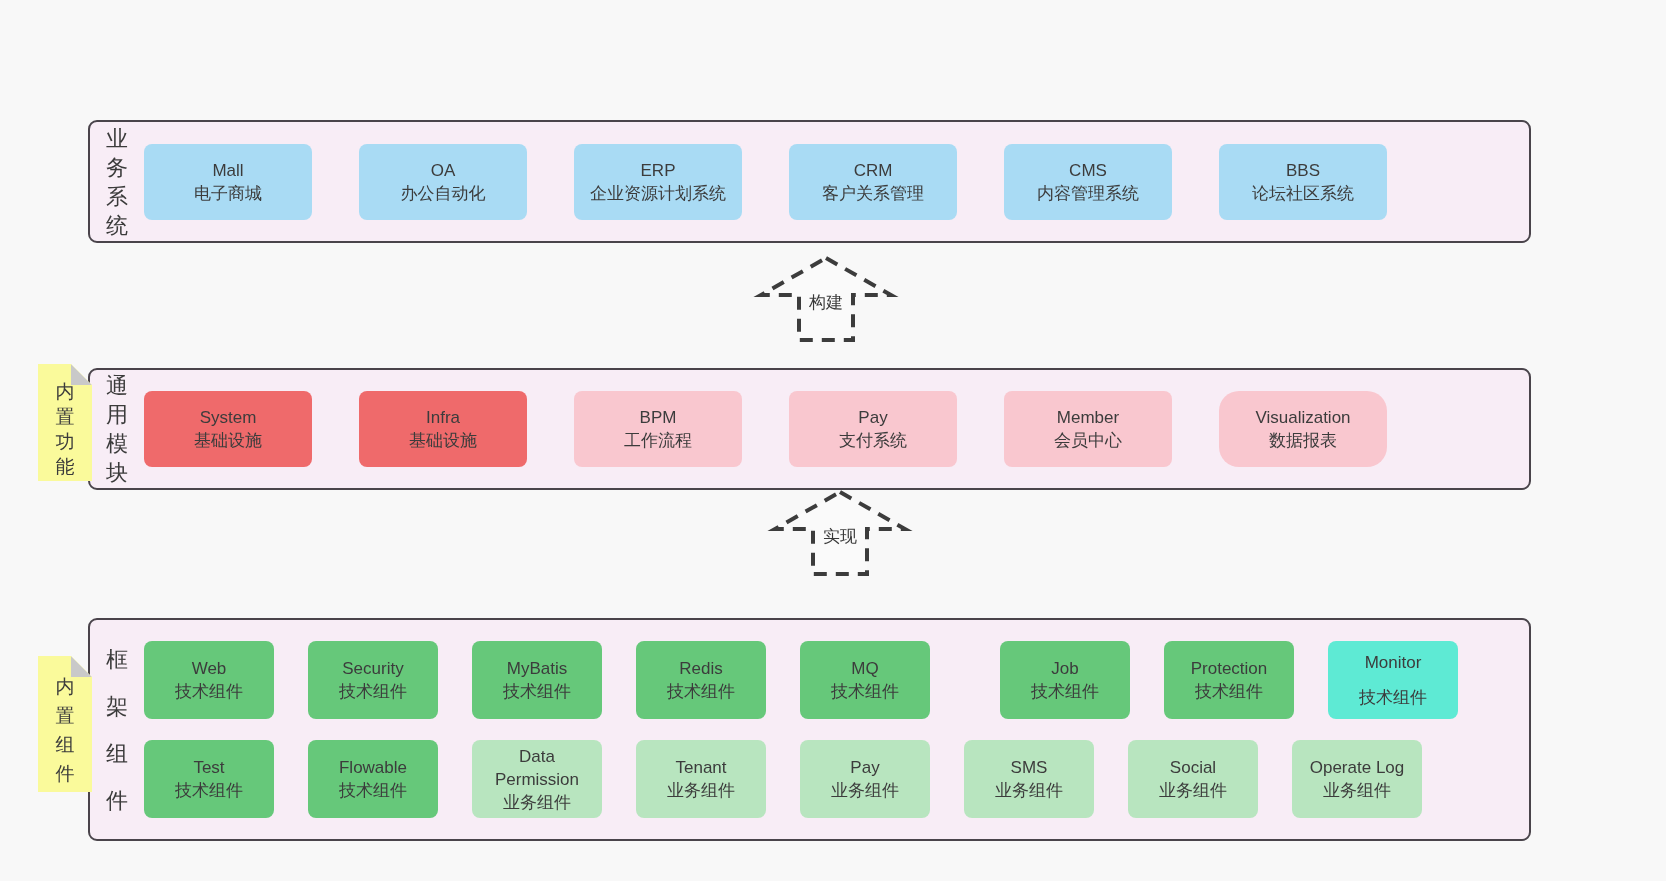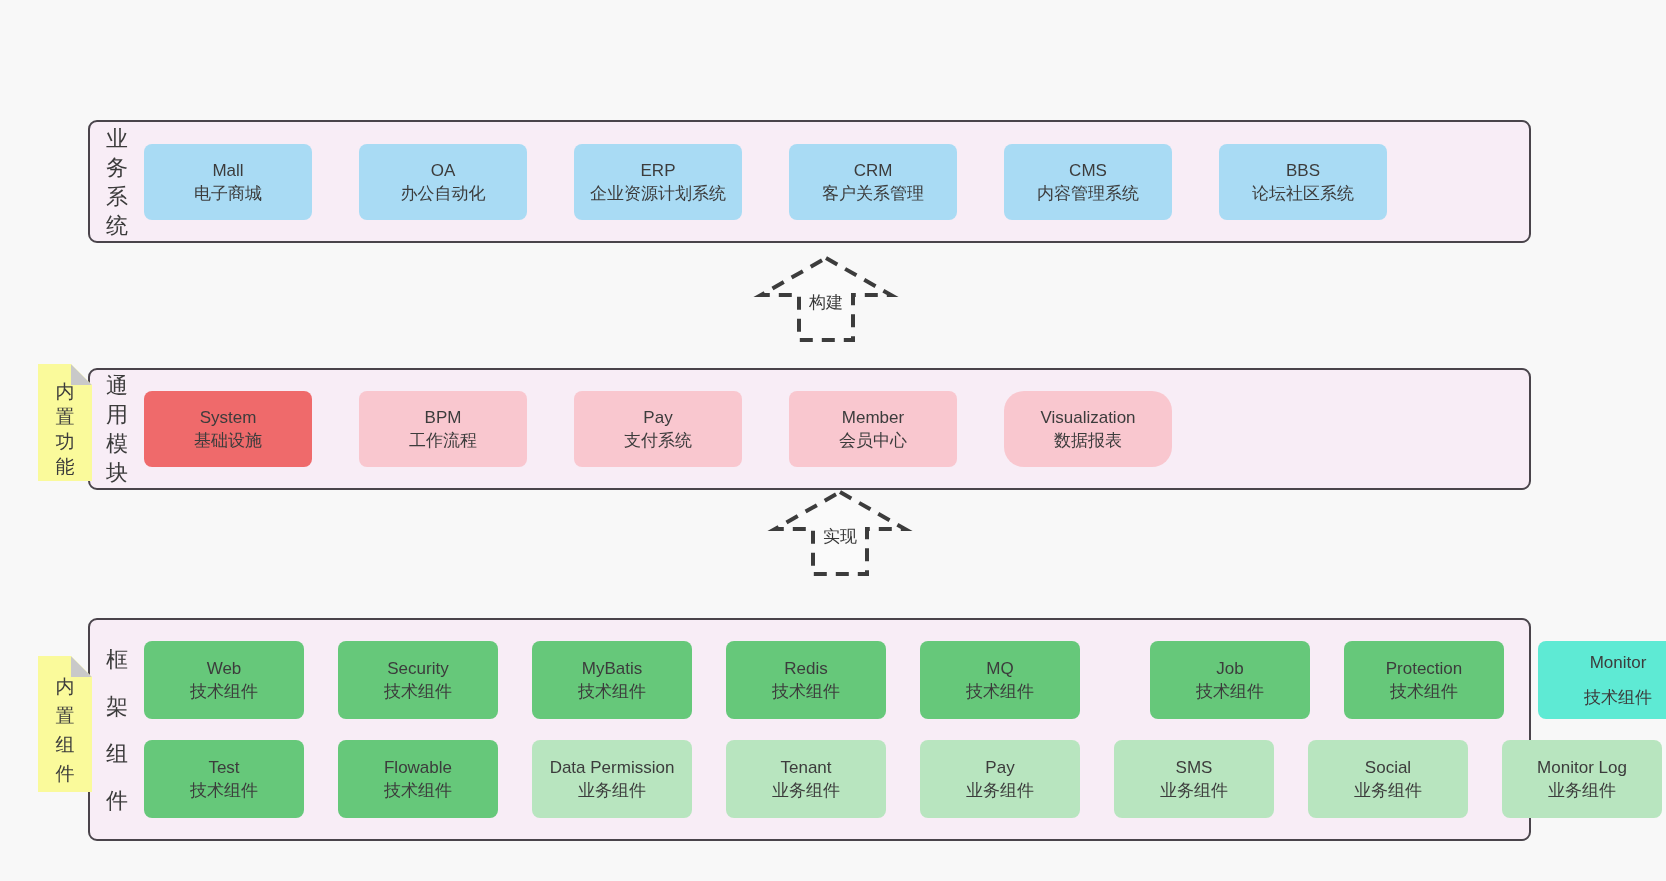--- a/index.html
+++ b/index.html
@@ -31,21 +31,21 @@
   .rows{flex:1;display:flex;flex-direction:column;justify-content:space-evenly;padding:0 10px 0 0;}
   .row{display:flex;gap:47px;}
   .panel-framework .row{gap:34px;}
 
   .box{
     border-radius:8px;display:flex;flex-direction:column;justify-content:center;
     align-items:center;text-align:center;font-size:17px;line-height:23px;color:#3c3c3c;
     box-sizing:border-box;padding:4px 6px;
   }
   .panel-business .box,.panel-common .box{width:168px;height:76px;flex:none;}
-  .panel-framework .box{width:160px;height:78px;flex:none;}
+  .panel-framework .box{width:130px;height:78px;flex:none;}
 
   
   .sticky-note{
     position:absolute;width:54px;z-index:1;
     clip-path:polygon(0 0, calc(100% - 21px) 0, 100% 21px, 100% 100%, 0 100%);
   }
   .panel-common .sticky-note{left:-52px;top:-6px;height:117px;}
   .panel-framework .sticky-note{left:-52px;top:36px;height:136px;}
   .note-fold{
     position:absolute;top:0;right:0;width:21px;height:21px;
@@ -132,20 +132,24 @@
           <span>功</span>
           <span>能</span>
         </div>
       </div>
       <div class="rows">
         <div class="row">
           <div class="box" style="background: rgb(239, 106, 107);">
             <div class="box-title">System</div>
             <div class="box-subtitle">基础设施</div>
           </div>
+          <div class="box" style="background: rgb(239, 106, 107);">
+            <div class="box-title">Infra</div>
+            <div class="box-subtitle">基础设施</div>
+          </div>
           <div class="box" style="background: rgb(249, 199, 207);">
             <div class="box-title">BPM</div>
             <div class="box-subtitle">工作流程</div>
           </div>
           <div class="box" style="background: rgb(249, 199, 207);">
             <div class="box-title">Pay</div>
             <div class="box-subtitle">支付系统</div>
           </div>
           <div class="box" style="background: rgb(249, 199, 207);">
             <div class="box-title">Member</div>
@@ -240,20 +244,20 @@
           </div>
           <div class="box" style="background: rgb(184, 229, 191);">
             <div class="box-title">SMS</div>
             <div class="box-subtitle">业务组件</div>
           </div>
           <div class="box" style="background: rgb(184, 229, 191);">
             <div class="box-title">Social</div>
             <div class="box-subtitle">业务组件</div>
           </div>
           <div class="box" style="background: rgb(184, 229, 191);">
-            <div class="box-title">Monitor Log</div>
+            <div class="box-title">Operate Log</div>
             <div class="box-subtitle">业务组件</div>
           </div>
         </div>
       </div>
     </section>
 
 </div>
 
 </body></html>

